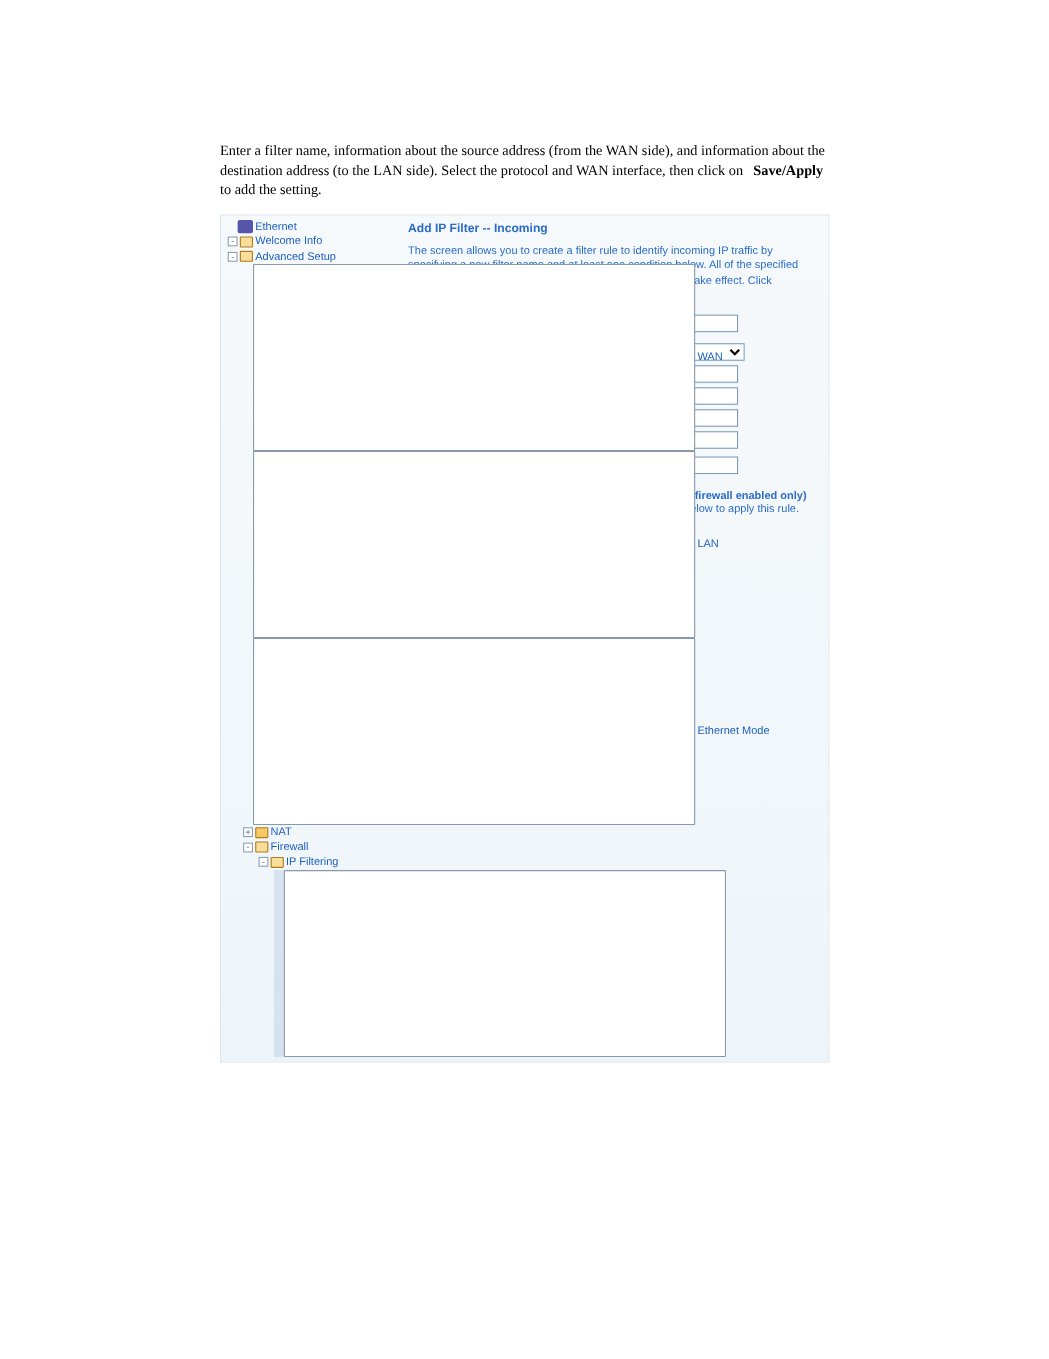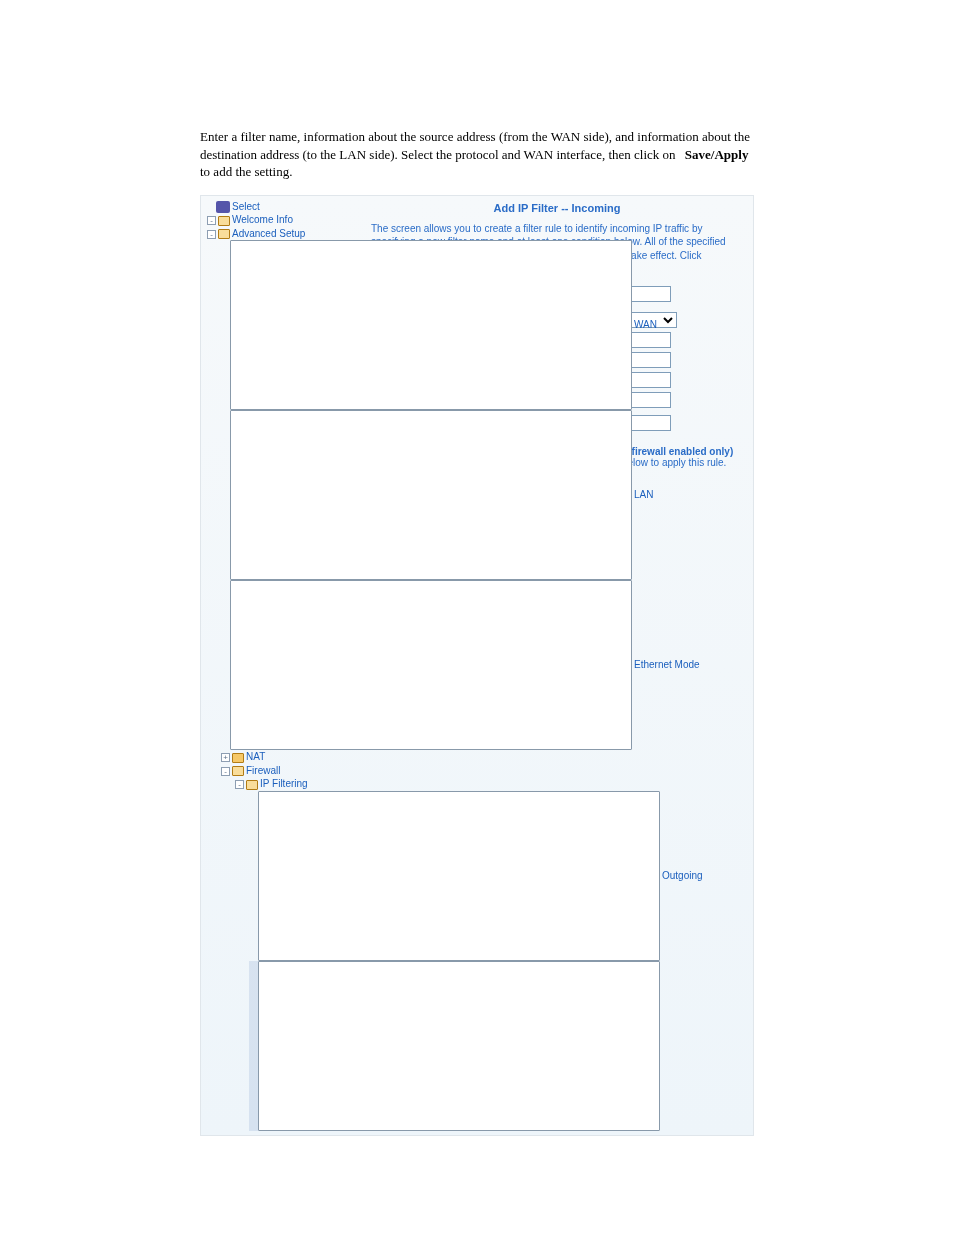--- a/index.html
+++ b/index.html
@@ -19,21 +19,21 @@
     .tree li { white-space: nowrap; position: relative; }
     .tree .ico { width: 12px; height: 10px; display: inline-block; vertical-align: middle; margin-right: 2px; background: #f6c867; border: 1px solid #b27c14; border-radius: 1px; }
     .tree .ico.open { background: #f9dd9a; }
     .tree .ico.page { background: #fff; border: 1px solid #89a; width: 10px; height: 11px; position: relative; }
     .tree .exp { display: inline-block; width: 9px; height: 9px; border: 1px solid #8d9eb2; font-size: 8px; line-height: 7px; text-align: center; color: #5b6f88; margin-right: 2px; background:#fff; vertical-align: middle; }
     .tree .noexp { display: inline-block; width: 9px; }
     .tree .sel { font-weight: bold; background: rgba(80,120,190,0.15); }
 
     
     .content { flex: 1; padding: 6px 10px 16px 10px; font-size: 10px; color: #2a6cc7; }
-    .content h3 { font-size: 11px; font-weight: bold; color: #2a6cc7; margin-bottom: 8px; text-align: center; }
+    .content h3 { font-size: 11px; font-weight: bold; color: #2a6cc7; margin-bottom: 8px; }
     .content .desc { font-size: 10px; color: #2a6cc7; line-height: 1.35; margin-bottom: 10px; max-width: 410px; }
 
     .frow { display: flex; align-items: center; margin-bottom: 4px; }
     .frow label { width: 150px; color: #2a6cc7; font-size: 10px; }
     .frow input[type="text"], .frow select { font-size: 10px; height: 16px; width: 150px; border: 1px solid #7f9db9; background: #fff; }
     .frow select { width: 156px; }
 
     .section-label { font-weight: bold; color: #2a6cc7; margin-top: 12px; font-size: 10px; }
     .subnote { color: #2a6cc7; font-size: 10px; margin-bottom: 10px; }
 
@@ -51,33 +51,32 @@
 
 <div class="page">
   <p class="doc-text">
     <span>Enter a filter name, information about the source address (from the WAN side), and information about the destination address (to the LAN side). Select the protocol and WAN interface, then click on </span><strong class="btn-word">Save/Apply</strong><span> to add the setting.</span>
   </p>
 
   <div class="shot">
     <div class="shot-inner">
       <div class="tree">
         <ul>
-          <li><span class="noexp"></span><span class="treeicon-root"></span><span>Select</span></li>
+          <li><span class="noexp"></span><span class="treeicon-root"></span><span>Ethernet</span></li>
           <li><span class="exp">-</span><span class="ico open"></span><span>Welcome Info</span></li>
           <li><span class="exp">-</span><span class="ico open"></span><span>Advanced Setup</span>
             <ul>
               <li><span class="noexp"></span><span class="ico page"></span><span>WAN</span></li>
               <li><span class="noexp"></span><span class="ico page"></span><span>LAN</span></li>
               <li><span class="noexp"></span><span class="ico page"></span><span>Ethernet Mode</span></li>
               <li><span class="exp">+</span><span class="ico"></span><span>NAT</span></li>
               <li><span class="exp">-</span><span class="ico open"></span><span>Firewall</span>
                 <ul>
                   <li><span class="exp">-</span><span class="ico open"></span><span>IP Filtering</span>
                     <ul>
-                      <li><span class="noexp"></span><span class="ico page"></span><span>Outgoing</span></li>
                       <li class="sel"><span class="noexp"></span><span class="ico page"></span></li>
                     </ul>
                   </li>
 
                 </ul>
               </li>
 
             </ul>
           </li>
 

